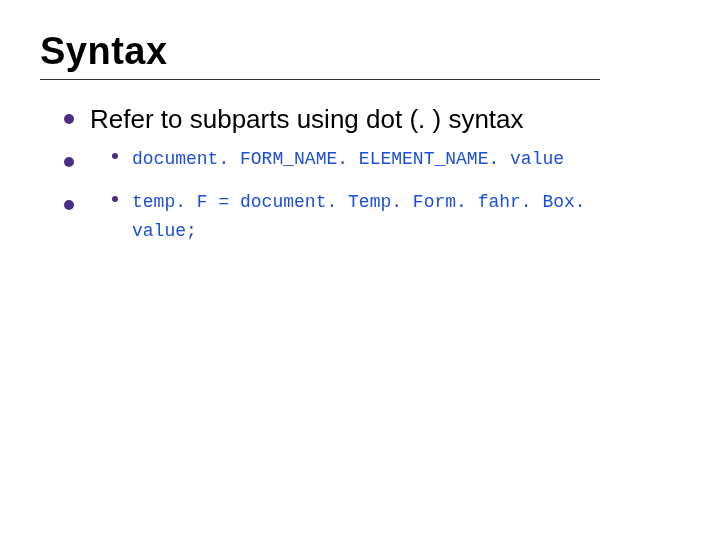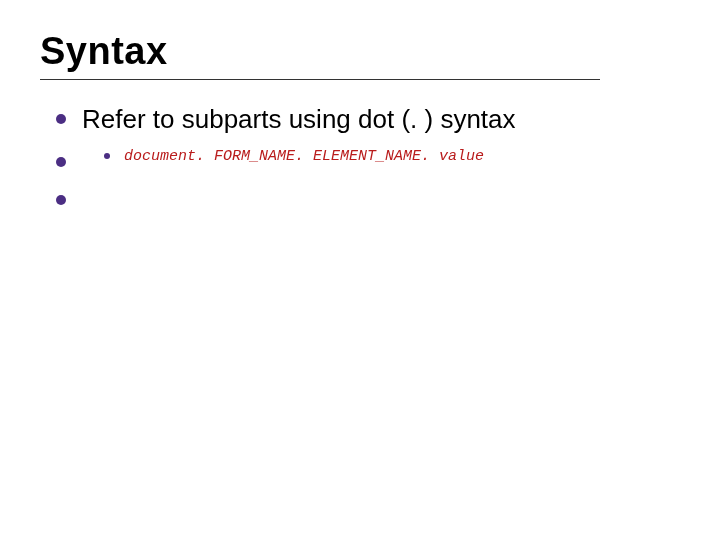--- a/index.html
+++ b/index.html
@@ -27,21 +27,21 @@
     letter-spacing: 0.5px;
   }
   .title-rule {
     border: none;
     border-top: 1px solid #333;
     margin: 0 0 22px 0;
     width: 560px;
   }
   ul.level1 {
     list-style: none;
-    margin: 8px;
+    margin: 16px;
     padding: 0 0 0 4px;
   }
   ul.level1 > li {
     position: relative;
     padding-left: 30px;
     font-size: 26px;
     line-height: 1.35;
     color: #000;
     margin-bottom: 4px;
   }
@@ -56,25 +56,24 @@
     background: #4b2e83; 
   }
   ul.level2 {
     list-style: none;
     margin: 8px 0 14px 0;
     padding: 0 0 0 18px;
   }
   ul.level2 > li {
     position: relative;
     padding-left: 24px;
-    font-size: 15px;
+    font-size: 18px;
     font-family: "Courier New", Courier, monospace;
-    color: #b91c1c;
+    color: #1d4ed8;
     line-height: 1.6;
-    font-style: italic;
   }
   ul.level2 > li::before {
     content: "";
     position: absolute;
     left: 4px;
     top: 8px;
     width: 6px;
     height: 6px;
     border-radius: 50%;
     background: #4b2e83;
@@ -95,17 +94,22 @@
 
     <li>
       <ul class="level2">
         <li>
           <span>document. FORM_NAME. ELEMENT_NAME. value</span>
         </li>
       </ul>
     </li>
 
     <li>
+      <ul class="level2">
+        <li>
+          <span>temp. F = document. Temp. Form. fahr. Box. value;</span>
+        </li>
+      </ul>
     </li>
 
 
   </ul>
 </div>
 
 </body></html>

